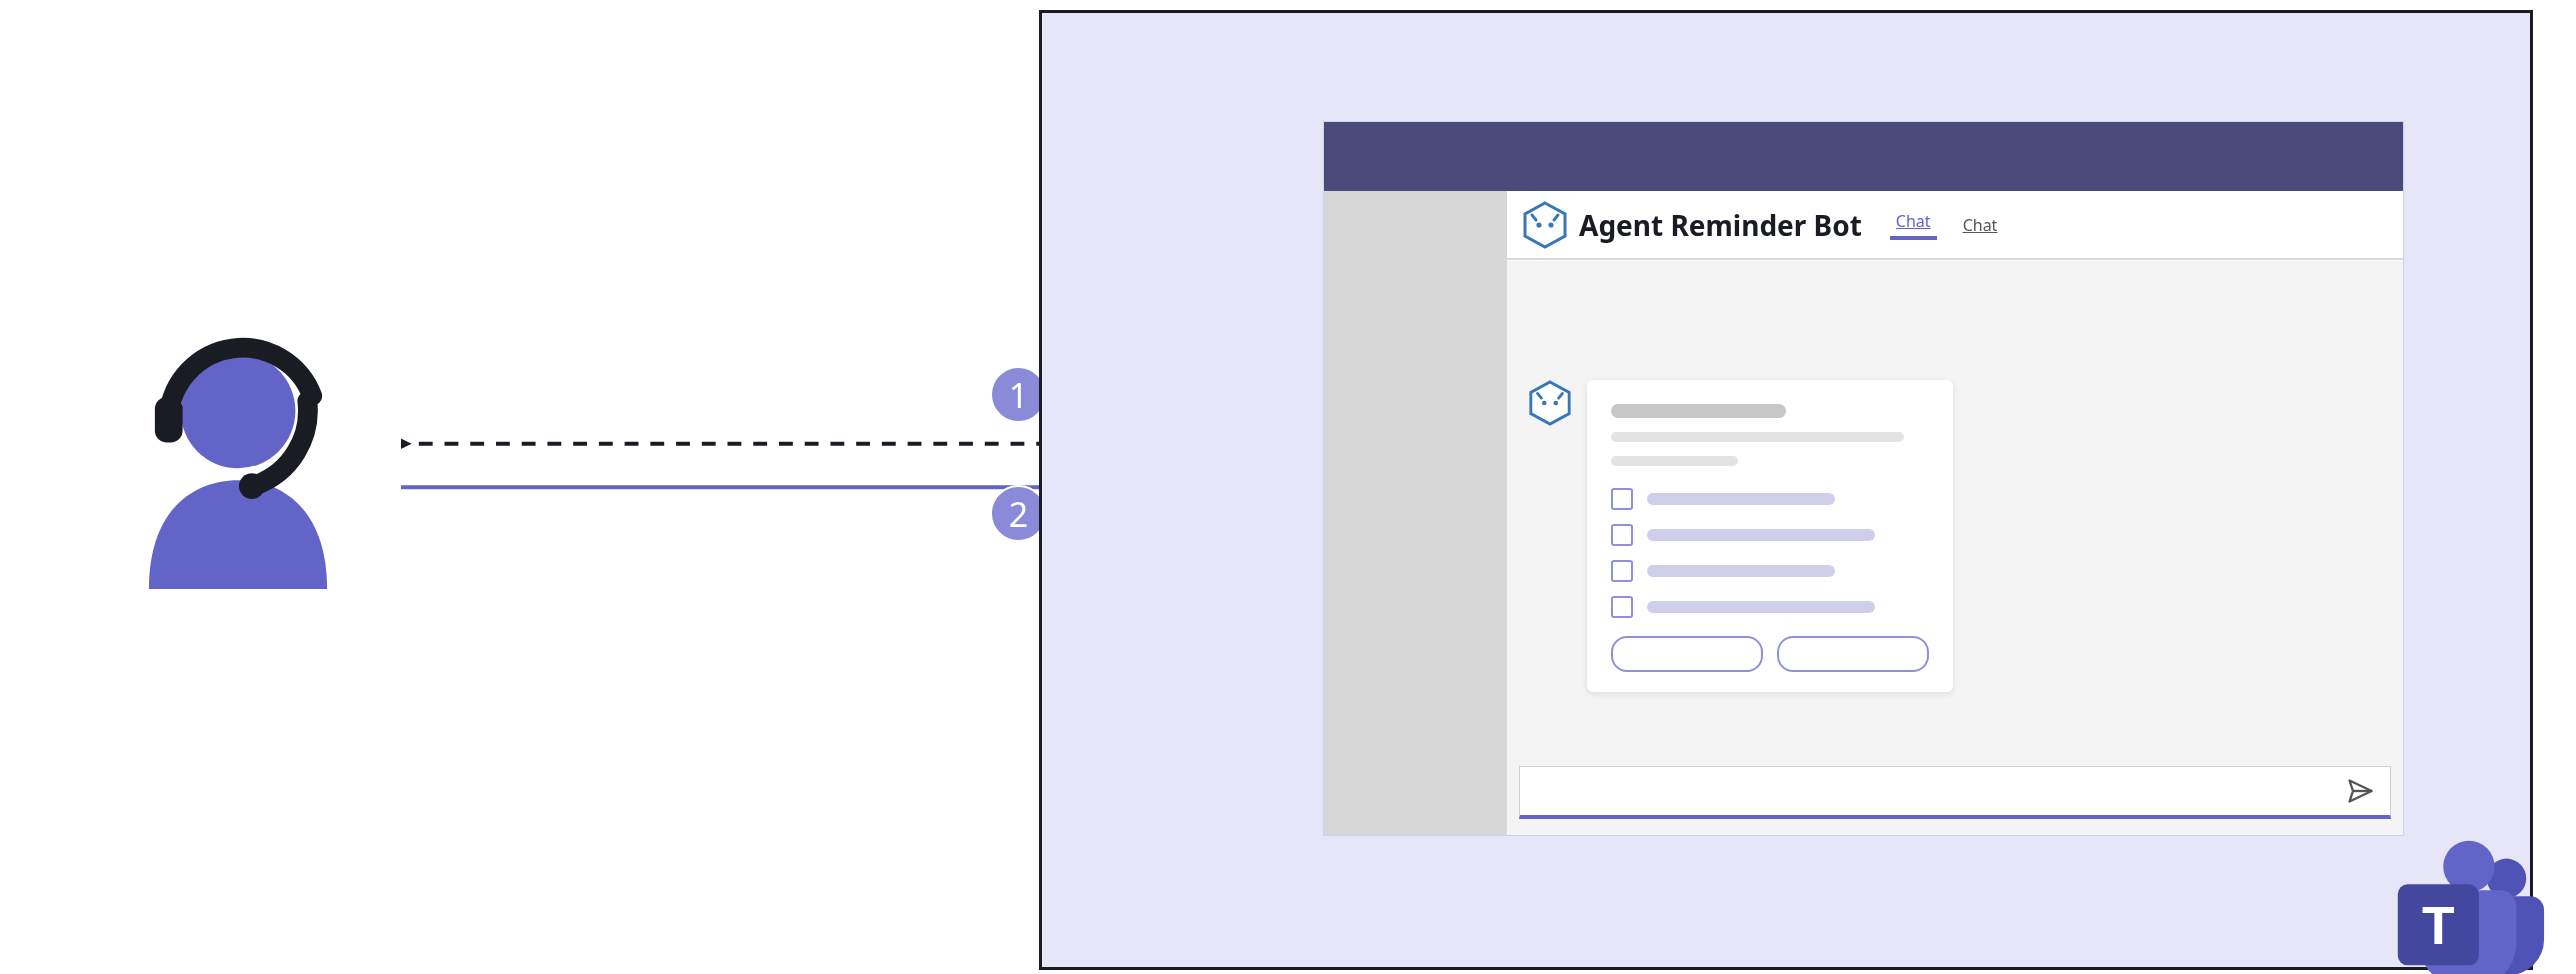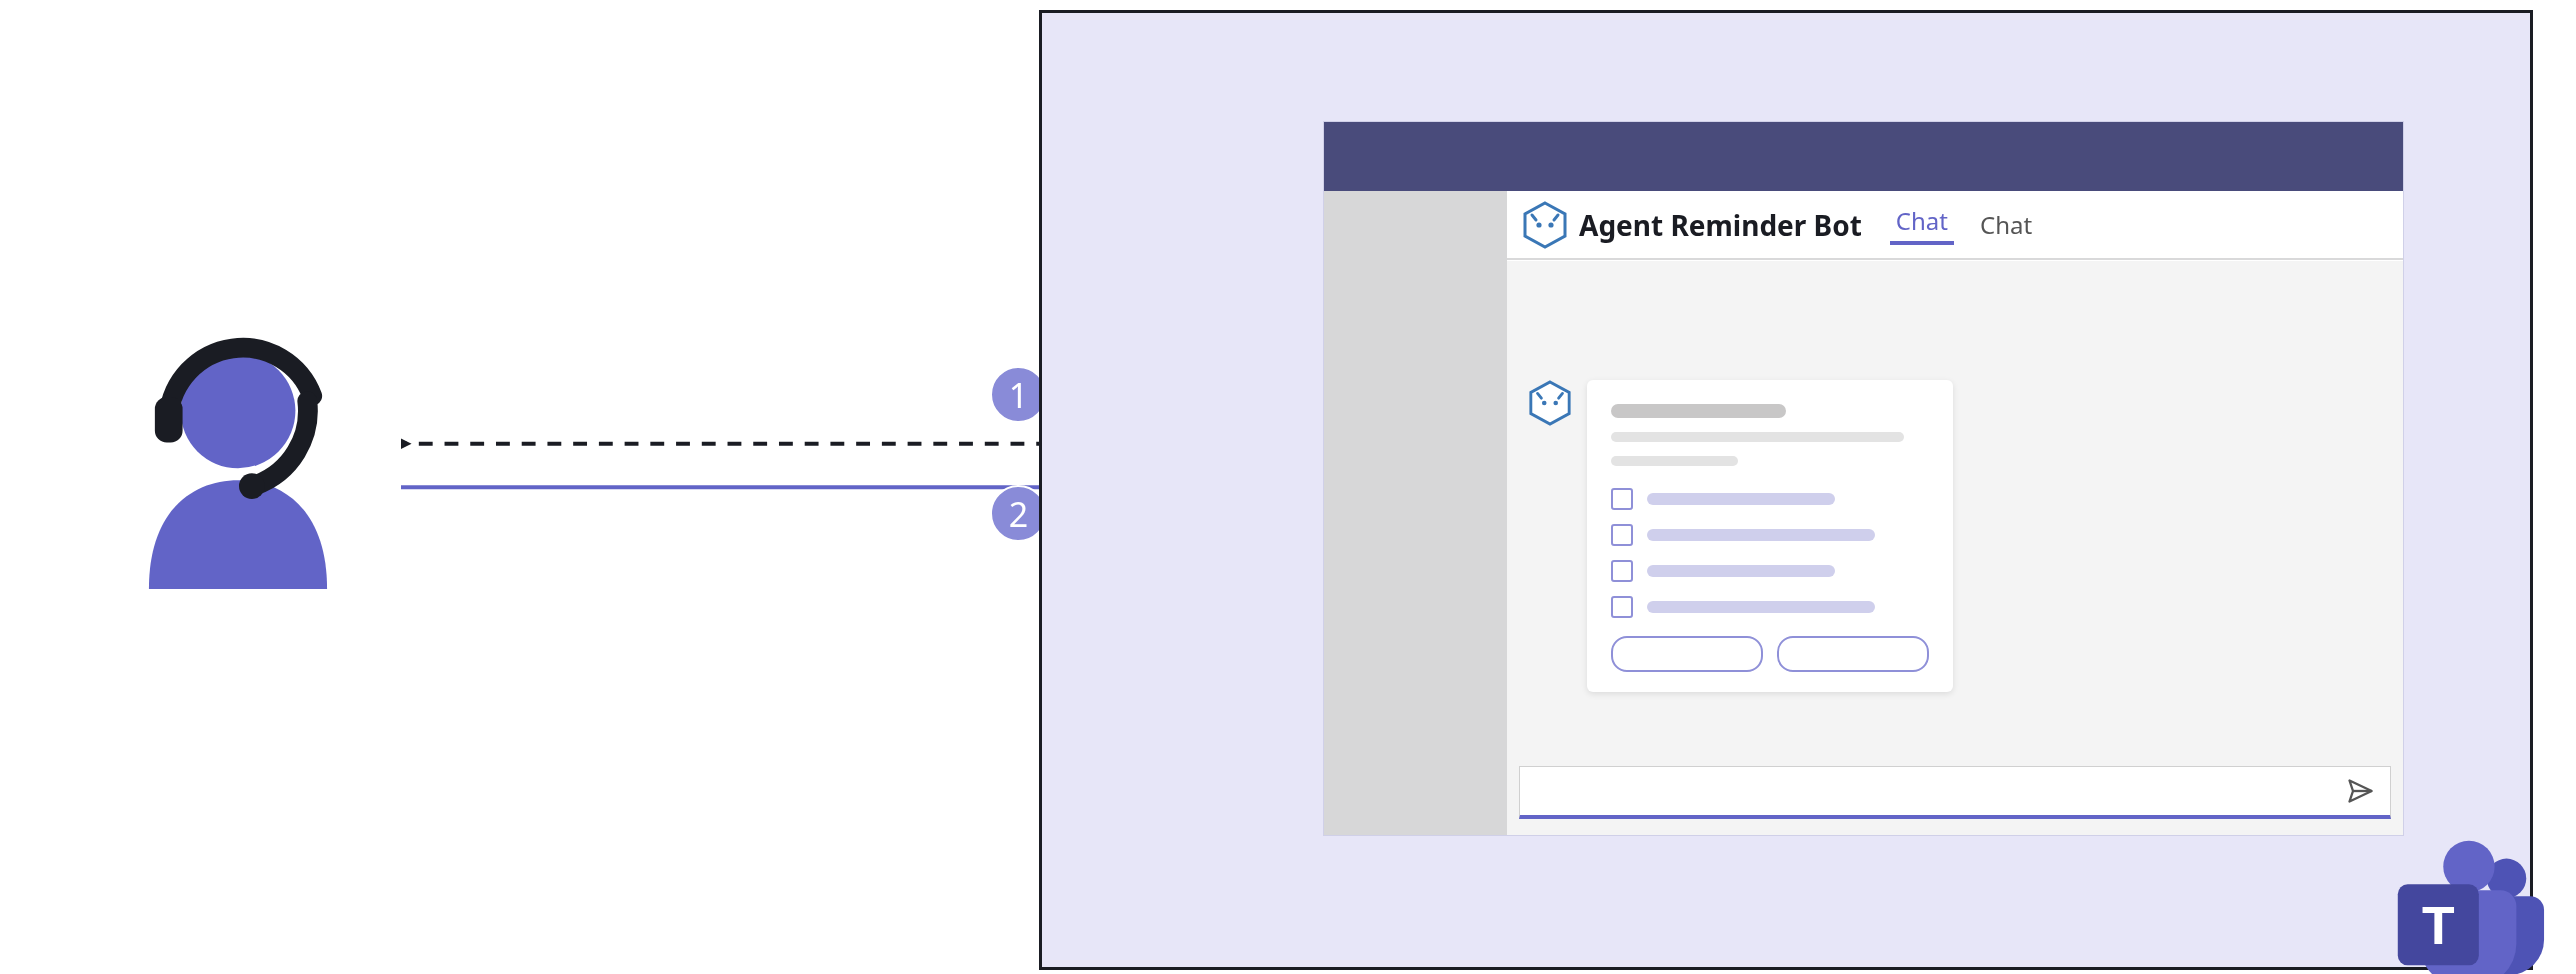--- a/index.html
+++ b/index.html
@@ -127,24 +127,25 @@
   }
   .hex-icon svg { display:block; }
   .chat-title {
     font-size:28px;
     font-weight:700;
     color: var(--stroke-dark);
     margin-right: 18px;
     white-space:nowrap;
   }
   .tab {
-    font-size:24px;
+    font-size:16px;
     color:#555;
     padding: 0 6px;
     margin-right:10px;
+    text-decoration:underline;
   }
   .tab.active {
     color: var(--indigo);
     border-bottom: 4px solid var(--indigo);
     padding-bottom:4px;
   }
   .chat-body {
     position:absolute;
     left:183px; right:0; top:139px; bottom:0;
     background:#F4F4F4;

